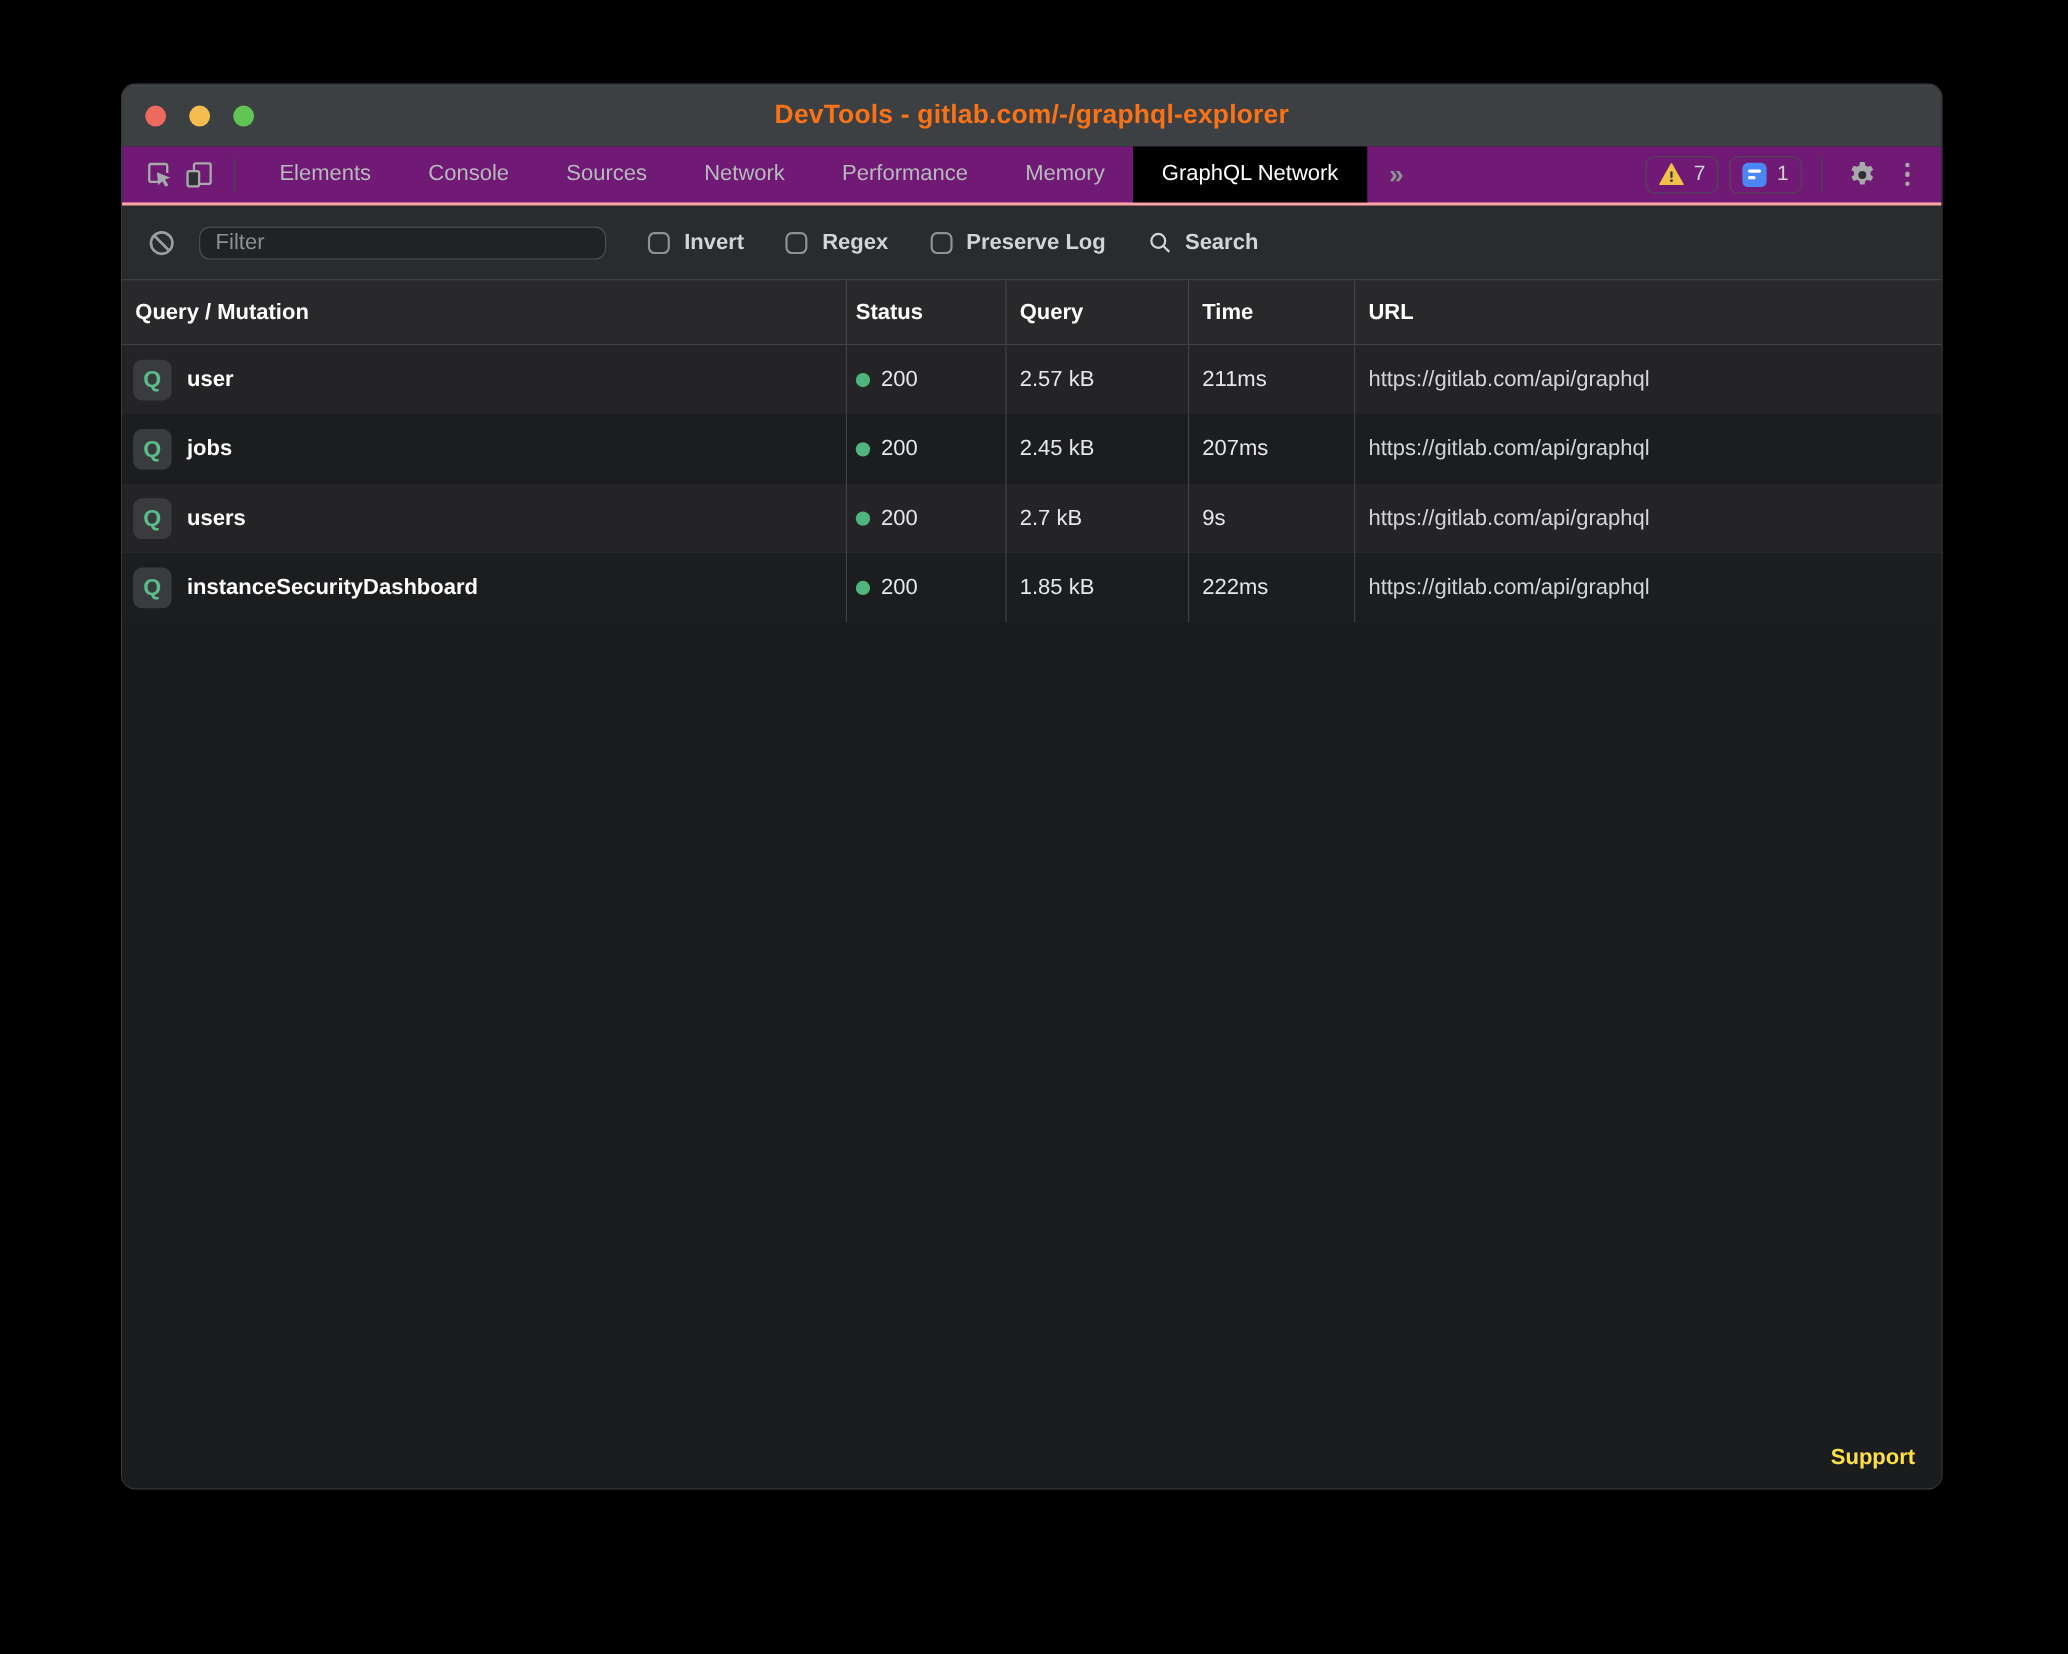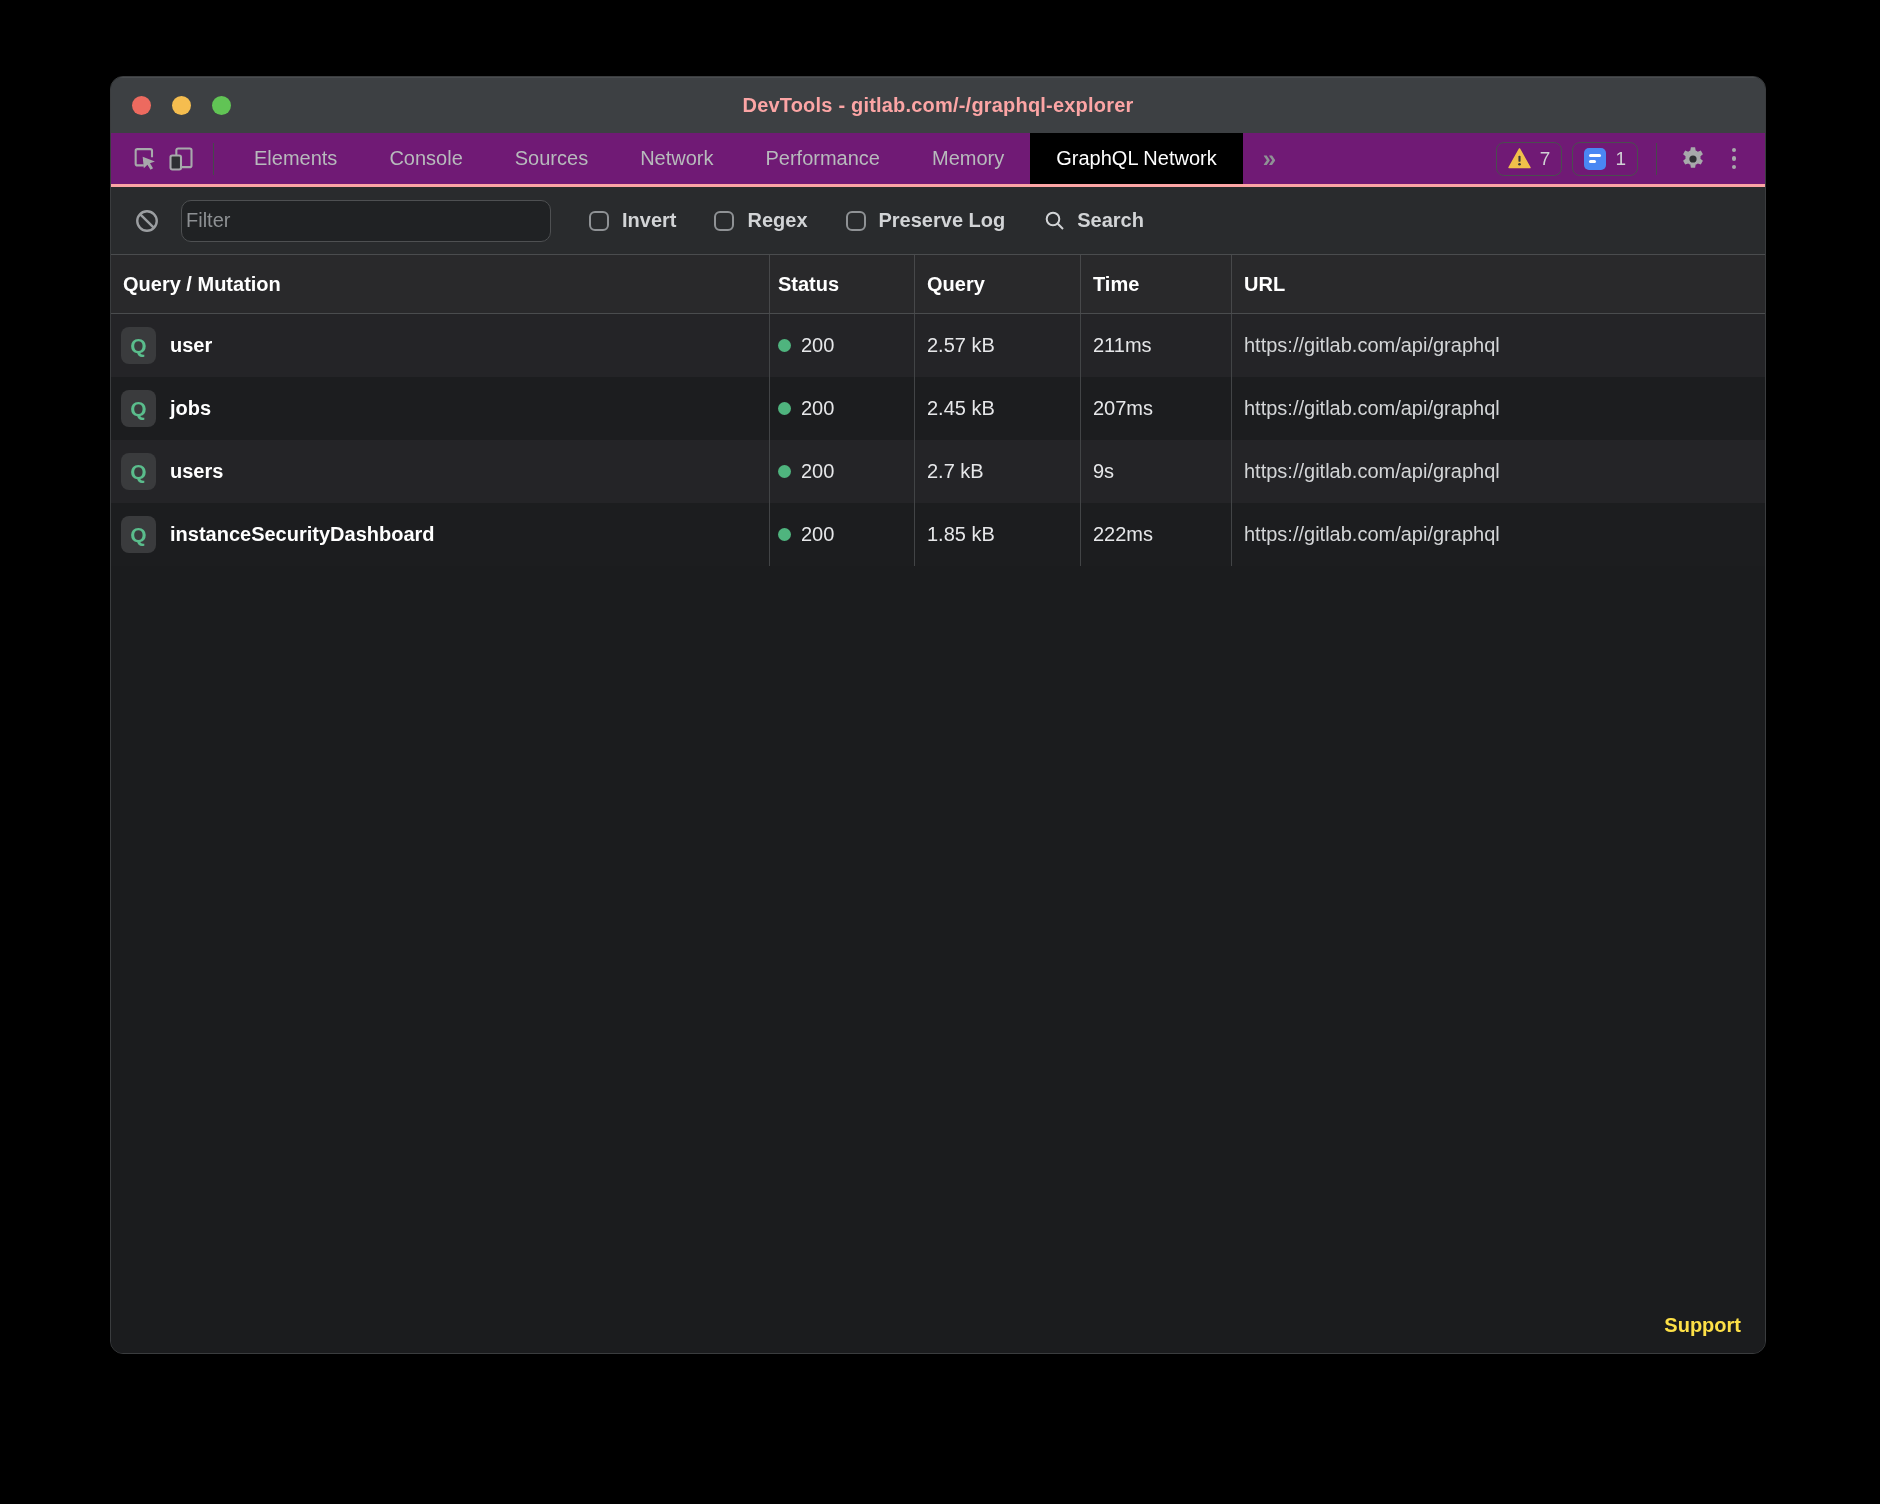--- a/index.html
+++ b/index.html
@@ -17,21 +17,21 @@
   .titlebar{
     height:56px;flex:0 0 56px;background:#3d4043;
     display:flex;align-items:center;justify-content:center;position:relative;
     box-shadow:inset 0 1px 0 #4a4d50;
   }
   .traffic{position:absolute;left:21px;top:0;height:100%;display:flex;align-items:center;gap:21px;}
   .light{width:19px;height:19px;border-radius:50%;}
   .light.red{background:#ed6a5f;}
   .light.yellow{background:#f5bd4f;}
   .light.green{background:#61c455;}
-  .title-text{color:#fca5a5;font-size:20px;font-weight:bold;letter-spacing:.2px;}
+  .title-text{color:#f97316;font-size:24px;font-weight:bold;letter-spacing:.2px;}
   
   .tabbar{
     height:54px;flex:0 0 54px;background:#701a75;border-bottom:3px solid #fca5a5;
     display:flex;align-items:stretch;box-sizing:border-box;
   }
   .tabbar-left{display:flex;align-items:center;padding-left:16px;}
   .icon-btn{width:36px;height:36px;display:flex;align-items:center;justify-content:center;border-radius:4px;}
   .toolbar-sep{width:1px;height:32px;background:#47494c;margin:0 14px;align-self:center;}
   .tabs{display:flex;align-items:stretch;}
   .tab{
@@ -50,22 +50,22 @@
   .msg-icon i.l1{width:12px;}
   .msg-icon i.l2{width:7px;margin-right:5px;}
   .dots-icon{display:flex;flex-direction:column;gap:4px;align-items:center;}
   .dots-icon b{width:4.5px;height:4.5px;border-radius:50%;background:#a7a9ab;}
   
   .filterbar{
     height:68px;flex:0 0 68px;background:#292b2d;border-bottom:1px solid #4a4c4e;
     display:flex;align-items:center;padding:0 18px;box-sizing:border-box;
   }
   .filter-input{
-    margin-left:16px;width:370px;height:42px;background:#202224;border:1.5px solid #4e5052;
-    border-radius:10px;color:#e8e9ea;font-size:20px;padding:0 4px;outline:none;box-sizing:border-box;
+    margin-left:16px;width:370px;height:30px;background:#202224;border:1.5px solid #4e5052;
+    border-radius:10px;color:#e8e9ea;font-size:20px;padding:0 14px;outline:none;box-sizing:border-box;
     font-family:"Liberation Sans","DejaVu Sans",sans-serif;
   }
   .filter-input::placeholder{color:#8d9093;}
   .chk-group{display:flex;align-items:center;gap:13px;margin-left:38px;}
   .chk-box{width:20px;height:20px;border:2px solid #8f9295;border-radius:6px;background:transparent;box-sizing:border-box;}
   .chk-label{color:#d2d4d6;font-size:20px;font-weight:600;white-space:nowrap;text-align:right;}
   .search-group{display:flex;align-items:center;gap:10px;margin-left:38px;}
   
   .grid-row{display:grid;grid-template-columns:659px 145px 166px 151px minmax(0,1fr);}
   .thead{background:#29292b;border-bottom:1px solid #4a4c4e;height:58px;flex:0 0 58px;}

